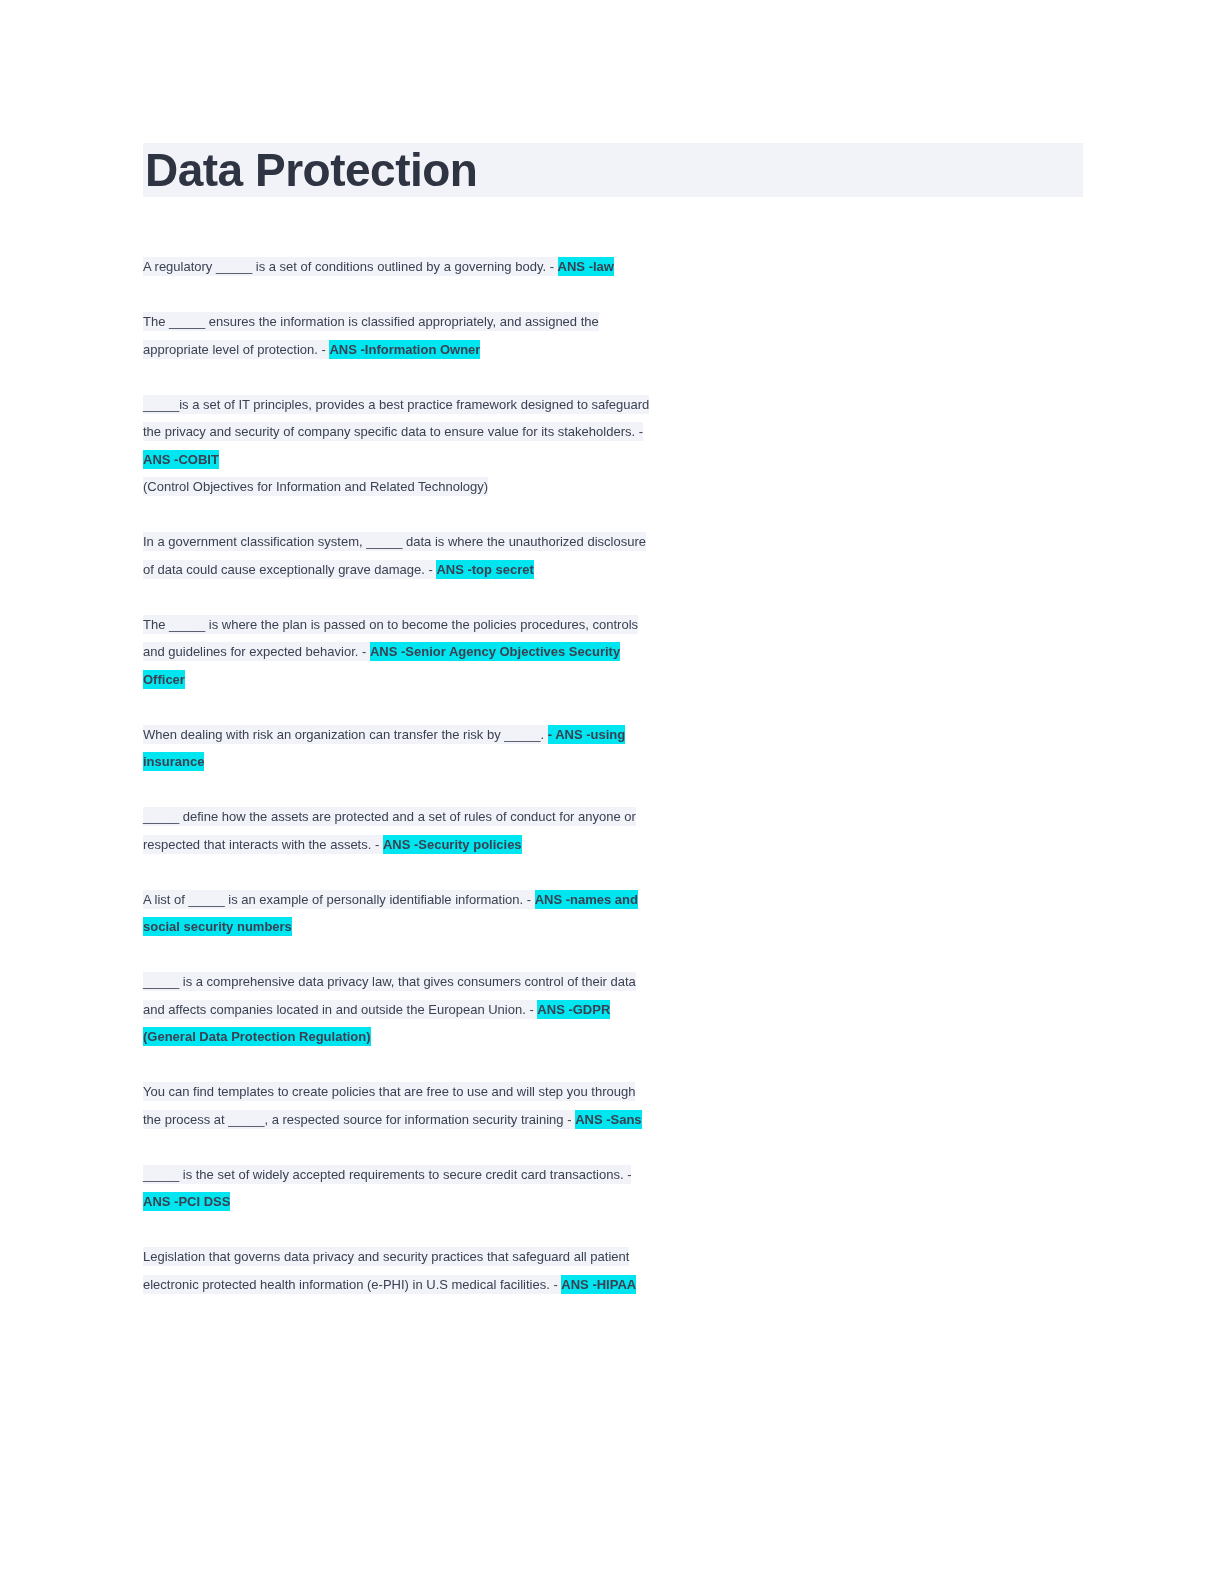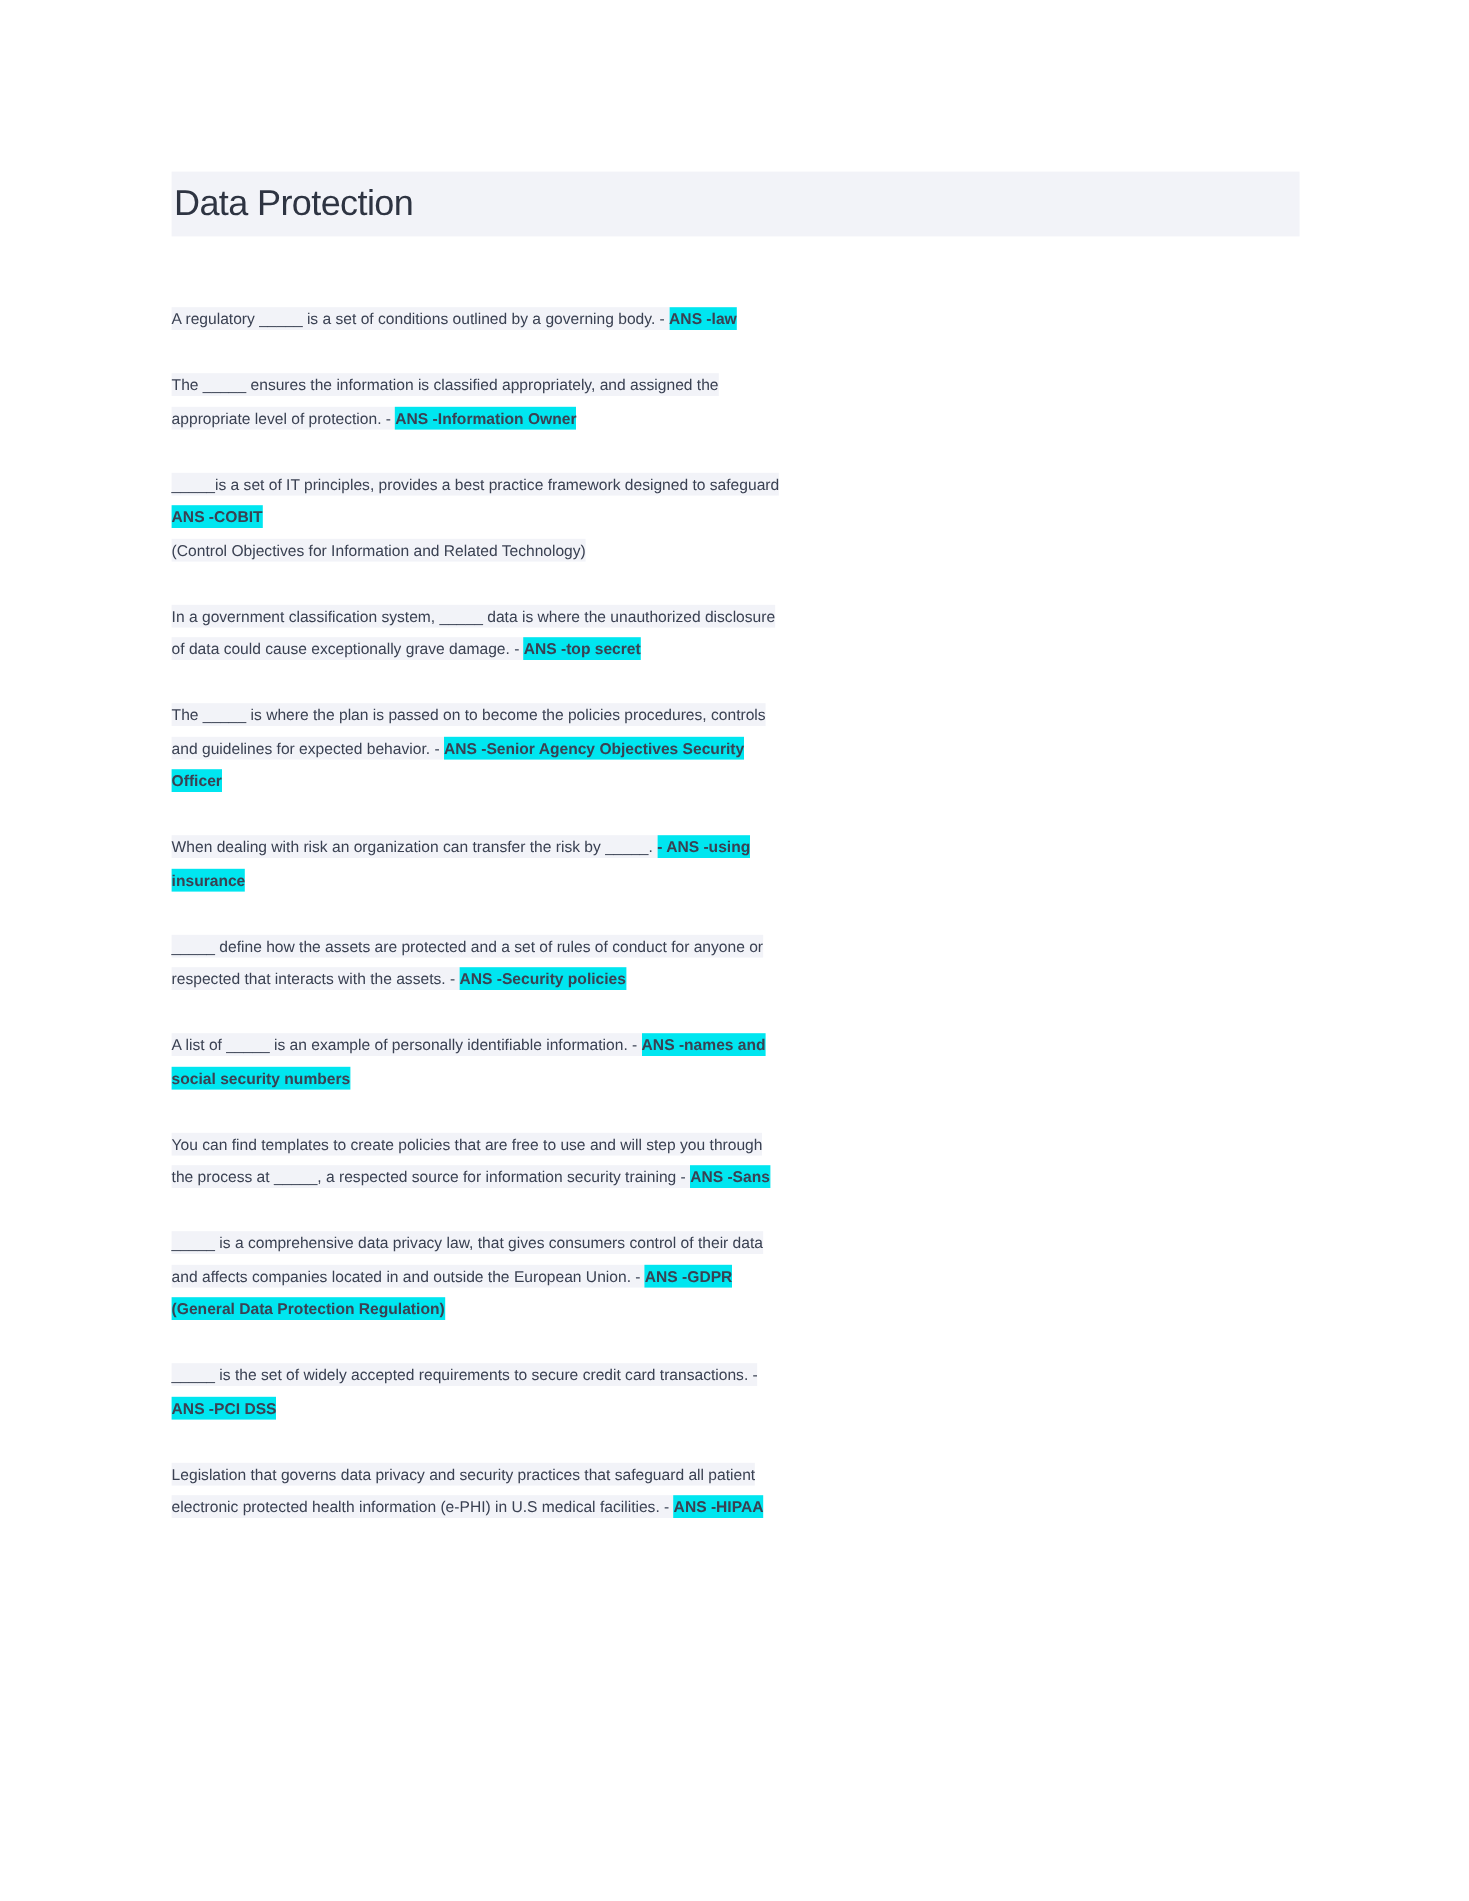--- a/index.html
+++ b/index.html
@@ -23,21 +23,21 @@
   }
   .title-block{
     background:var(--title-background);
     height:54px;
     display:flex;align-items:center;
     margin-bottom:55px;
     padding-left:2px;
   }
   .page-title{
     margin:0;
-    font-size:30px;font-weight:normal;
+    font-size:46px;font-weight:bold;
     color:var(--title-text);
     line-height:1;
     letter-spacing:-0.5px;
   }
   .para{margin:0 0 27.5px 0;}
   .line{
     line-height:27.5px;height:27.5px;
     white-space:pre;
   }
   .seg{
@@ -59,20 +59,21 @@
   <div class="body">
       <div class="para">
         <div class="line"><span class="seg">A regulatory _____ is a set of conditions outlined by a governing body. - </span><span class="seg hl">ANS -law</span></div>
       </div>
       <div class="para">
         <div class="line"><span class="seg">The _____ ensures the information is classified appropriately, and assigned the</span></div>
         <div class="line"><span class="seg">appropriate level of protection. - </span><span class="seg hl">ANS -Information Owner</span></div>
       </div>
       <div class="para">
         <div class="line"><span class="seg">_____is a set of IT principles, provides a best practice framework designed to safeguard</span></div>
+        <div class="line"><span class="seg">the privacy and security of company specific data to ensure value for its stakeholders. -</span></div>
         <div class="line"><span class="seg hl">ANS -COBIT</span></div>
         <div class="line"><span class="seg">(Control Objectives for Information and Related Technology)</span></div>
       </div>
       <div class="para">
         <div class="line"><span class="seg">In a government classification system, _____ data is where the unauthorized disclosure</span></div>
         <div class="line"><span class="seg">of data could cause exceptionally grave damage. - </span><span class="seg hl">ANS -top secret</span></div>
       </div>
       <div class="para">
         <div class="line"><span class="seg">The _____ is where the plan is passed on to become the policies procedures, controls</span></div>
         <div class="line"><span class="seg">and guidelines for expected behavior. - </span><span class="seg hl">ANS -Senior Agency Objectives Security</span></div>
@@ -84,27 +85,27 @@
       </div>
       <div class="para">
         <div class="line"><span class="seg">_____ define how the assets are protected and a set of rules of conduct for anyone or</span></div>
         <div class="line"><span class="seg">respected that interacts with the assets. - </span><span class="seg hl">ANS -Security policies</span></div>
       </div>
       <div class="para">
         <div class="line"><span class="seg">A list of _____ is an example of personally identifiable information. - </span><span class="seg hl">ANS -names and</span></div>
         <div class="line"><span class="seg hl">social security numbers</span></div>
       </div>
       <div class="para">
-        <div class="line"><span class="seg">You can find templates to create policies that are free to use and will step you through</span></div>
-        <div class="line"><span class="seg">the process at _____, a respected source for information security training - </span><span class="seg hl">ANS -Sans</span></div>
-      </div>
-      <div class="para">
         <div class="line"><span class="seg">_____ is a comprehensive data privacy law, that gives consumers control of their data</span></div>
         <div class="line"><span class="seg">and affects companies located in and outside the European Union. - </span><span class="seg hl">ANS -GDPR</span></div>
         <div class="line"><span class="seg hl">(General Data Protection Regulation)</span></div>
+      </div>
+      <div class="para">
+        <div class="line"><span class="seg">You can find templates to create policies that are free to use and will step you through</span></div>
+        <div class="line"><span class="seg">the process at _____, a respected source for information security training - </span><span class="seg hl">ANS -Sans</span></div>
       </div>
       <div class="para">
         <div class="line"><span class="seg">_____ is the set of widely accepted requirements to secure credit card transactions. -</span></div>
         <div class="line"><span class="seg hl">ANS -PCI DSS</span></div>
       </div>
       <div class="para">
         <div class="line"><span class="seg">Legislation that governs data privacy and security practices that safeguard all patient</span></div>
         <div class="line"><span class="seg">electronic protected health information (e-PHI) in U.S medical facilities. - </span><span class="seg hl">ANS -HIPAA</span></div>
       </div>
     </div>

